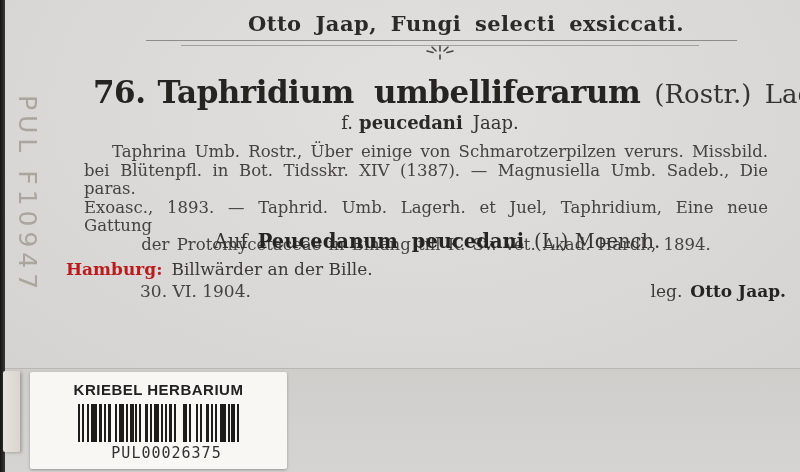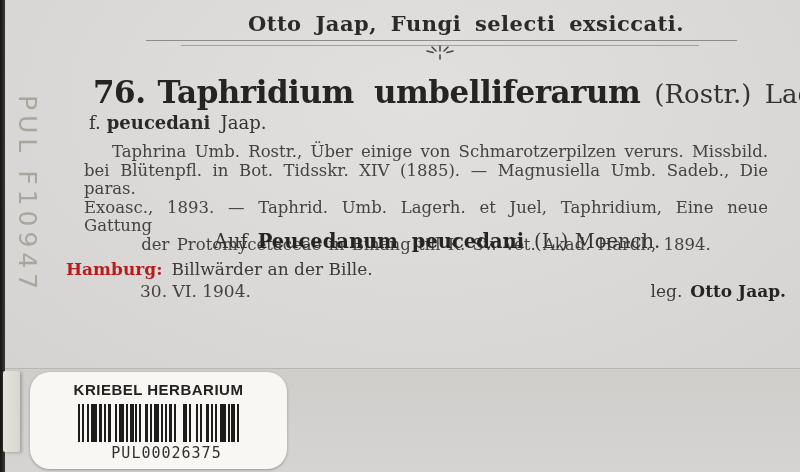--- a/index.html
+++ b/index.html
@@ -35,21 +35,21 @@
   .rule1{position:absolute;left:146px;top:40px;width:591px;height:1px;background:#8e8c89;}
   .rule2{position:absolute;left:181px;top:45px;width:518px;height:1px;background:#a3a19e;}
   .ornament{position:absolute;left:424px;top:45px;width:32px;height:16px;}
   .title-line{
     position:absolute;left:93px;top:74px;width:707px;white-space:nowrap;color:#262421;
   }
   .title-num{font-size:31px;font-weight:bold;letter-spacing:-.5px;margin-right:12px;}
   .title-taxon{font-size:31px;font-weight:bold;letter-spacing:-.5px;word-spacing:10px;margin-right:14px;}
   .title-auth{font-size:26px;color:#35332f;word-spacing:5px;}
   .forma-line{
-    position:absolute;left:89px;top:112px;width:682px;
+    position:absolute;left:89px;top:112px;width:682px;text-align:center;
     font-size:18px;color:#35332f;
   }
   .forma-epithet{font-weight:bold;margin:0 10px 0 6px;color:#2c2a27;}
   .citation{
     position:absolute;left:84px;top:143px;width:684px;
     font-size:16.5px;line-height:18.6px;color:#454340;word-spacing:2px;
   }
   .cit-line{text-align:justify;text-align-last:justify;}
   .cit-line.first{text-indent:28px;}
   .cit-line.last{text-align:center;text-align-last:center;}
@@ -64,21 +64,21 @@
   .leg-line{position:absolute;right:14px;top:281px;font-size:17px;color:#3c3a37;}
   .leg-collector{font-weight:bold;color:#262421;margin-left:8px;}
   .handwriting{
     position:absolute;left:-95px;top:198px;width:240px;height:34px;
     transform:rotate(90deg);
     font-family:"DejaVu Sans", sans-serif;
     font-size:25px;color:#aaa69e;letter-spacing:5px;white-space:nowrap;
   }
   .sticker{
     position:absolute;left:30px;top:372px;width:257px;height:97px;
-    background:#f8f7f4;border-radius:20px;
+    background:#f8f7f4;border-radius:2px;
     box-shadow:0 1px 3px rgba(60,58,54,.4);
   }
   .sticker-institution{
     position:absolute;left:0;top:9px;width:100%;text-align:center;
     font-family:"Liberation Sans", sans-serif;
     font-size:15px;font-weight:bold;color:#232220;letter-spacing:.5px;
   }
   .barcode{
     position:absolute;left:0;top:32px;width:100%;height:38px;
     display:flex;justify-content:center;align-items:stretch;
@@ -117,21 +117,21 @@
   <div class="title-line">
     <span class="title-num">76.</span><span class="title-taxon">Taphridium umbelliferarum</span><span class="title-auth">(Rostr.) Lagerh. et Juel</span>
   </div>
 
   <div class="forma-line">
     <span>f.</span><span class="forma-epithet">peucedani</span><span>Jaap.</span>
   </div>
 
   <div class="citation">
     <div class="cit-line first">Taphrina Umb. Rostr., Über einige von Schmarotzerpilzen verurs. Missbild.</div>
-    <div class="cit-line">bei Blütenpfl. in Bot. Tidsskr. XIV (1885). — Magnusiella Umb. Sadeb., Die paras.</div>
+    <div class="cit-line">bei Blütenpfl. in Bot. Tidsskr. XIV (1387). — Magnusiella Umb. Sadeb., Die paras.</div>
     <div class="cit-line">Exoasc., 1893. — Taphrid. Umb. Lagerh. et Juel, Taphridium, Eine neue Gattung</div>
     <div class="cit-line last">der Protomycetaceae in Bihang till K. Sv. Vet. Akad. Hardl., 1894.</div>
   </div>
 
   <div class="host-line">
     <span>Auf</span><span class="host-species">Peucedanum peucedani</span><span>(L.) Moench.</span>
   </div>
 
   <div class="locality-line">
     <span class="locality-bold">Hamburg:</span><span>Billwärder an der Bille.</span>

